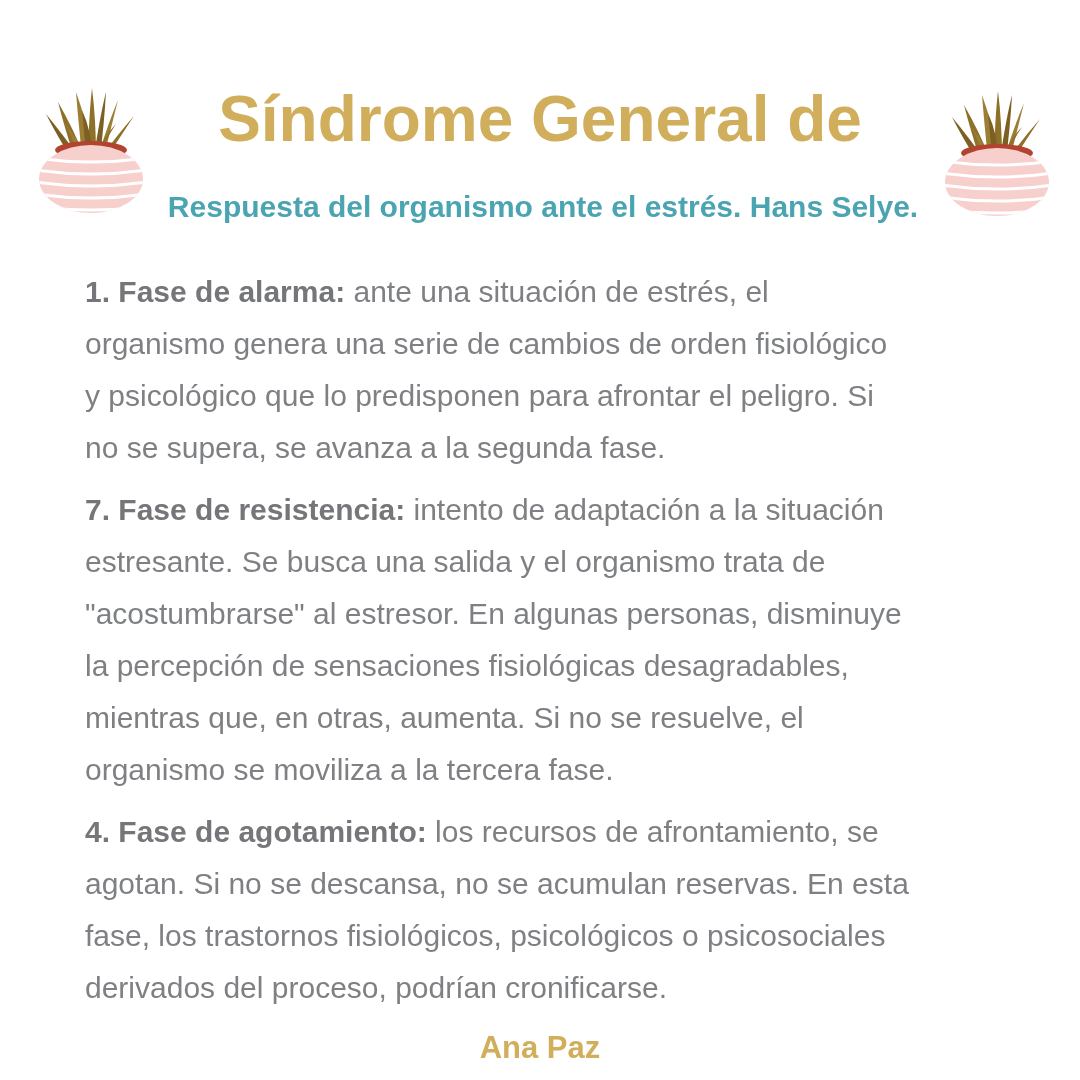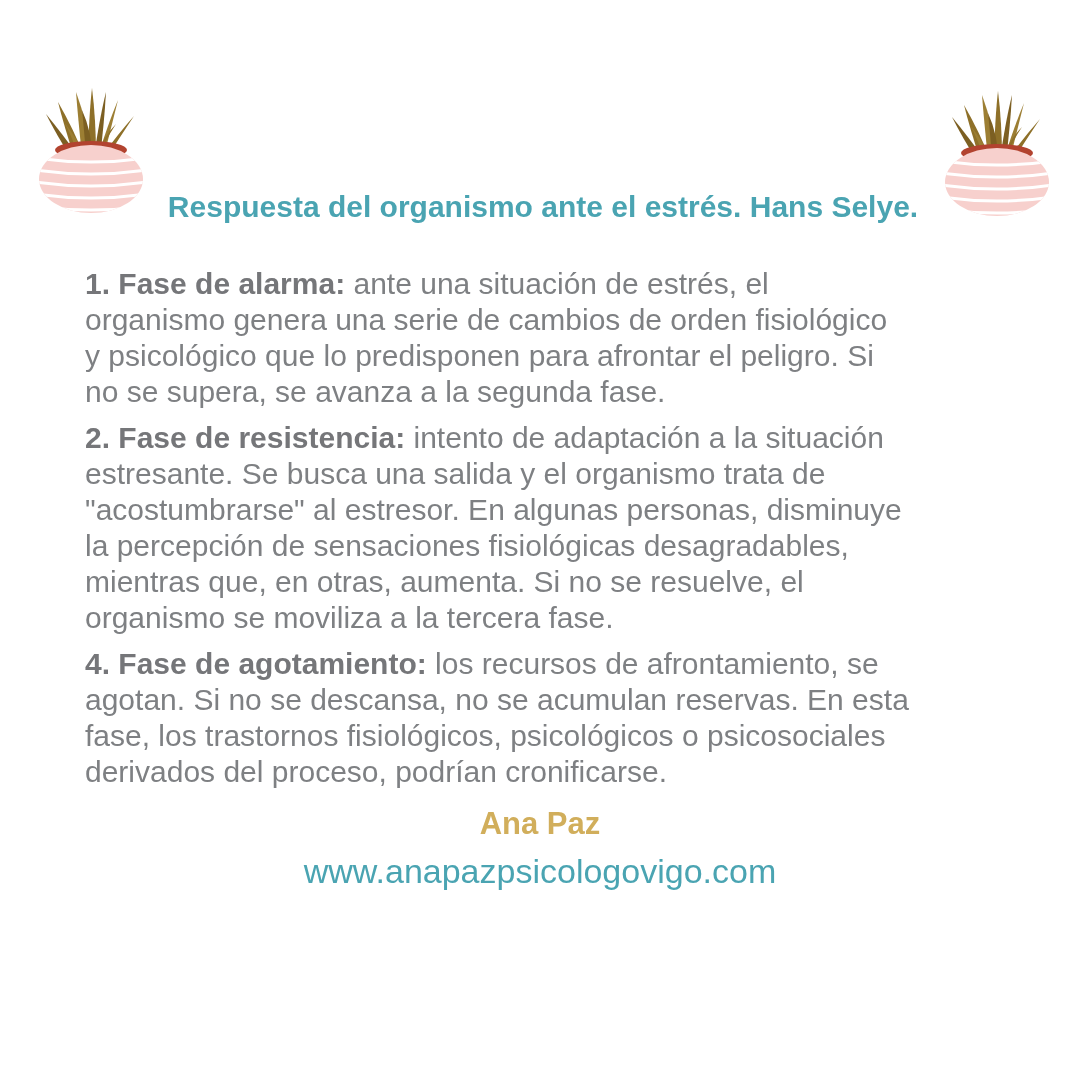--- a/index.html
+++ b/index.html
@@ -40,21 +40,21 @@
     color: #4aa4b2;
     font-size: 30px;
     font-weight: 700;
     padding-left: 6px;
   }
   .body-text {
     margin-top: 42px;
     padding: 0 76px 0 85px;
     color: #7e8083;
     font-size: 30px;
-    line-height: 36px;
+    line-height: 52px;
   }
   .body-text p {
     margin: 0 0 10px 0;
   }
   .body-text strong {
     font-weight: 700;
     color: #757679;
   }
   .ptext {
     white-space: pre-line;
@@ -115,30 +115,30 @@
     </defs>
   </svg>
 
   <svg class="plant plant-left" viewBox="0 0 110 130">
     <use href="#plant"></use>
   </svg>
   <svg class="plant plant-right" viewBox="0 0 110 130">
     <use href="#plant"></use>
   </svg>
 
-  <h1 class="title"><br></h1>
+  <h1 class="title"><span>Síndrome General de</span><br></h1>
 
   <h2 class="subtitle">Respuesta del organismo ante el estrés. Hans Selye.</h2>
 
   <div class="body-text">
     <p><strong>1. Fase de alarma:</strong><span class="ptext"> ante una situación de estrés, el
 organismo genera una serie de cambios de orden fisiológico
 y psicológico que lo predisponen para afrontar el peligro. Si
 no se supera, se avanza a la segunda fase.</span></p>
-    <p><strong>2. Fase de resistencia:</strong><span class="ptext"> intento de adaptación a la situación
+    <p><strong>7. Fase de resistencia:</strong><span class="ptext"> intento de adaptación a la situación
 estresante.  Se busca una salida y el organismo trata de
 "acostumbrarse" al estresor. En algunas personas, disminuye
 la percepción de sensaciones fisiológicas desagradables,
 mientras que, en otras, aumenta. Si no se resuelve, el
 organismo se moviliza a la tercera fase.</span></p>
     <p><strong>4. Fase de agotamiento:</strong><span class="ptext"> los recursos de afrontamiento, se
 agotan. Si no se descansa, no se acumulan reservas. En esta
 fase, los trastornos fisiológicos, psicológicos o psicosociales
 derivados del proceso, podrían cronificarse.</span></p>
   </div>

